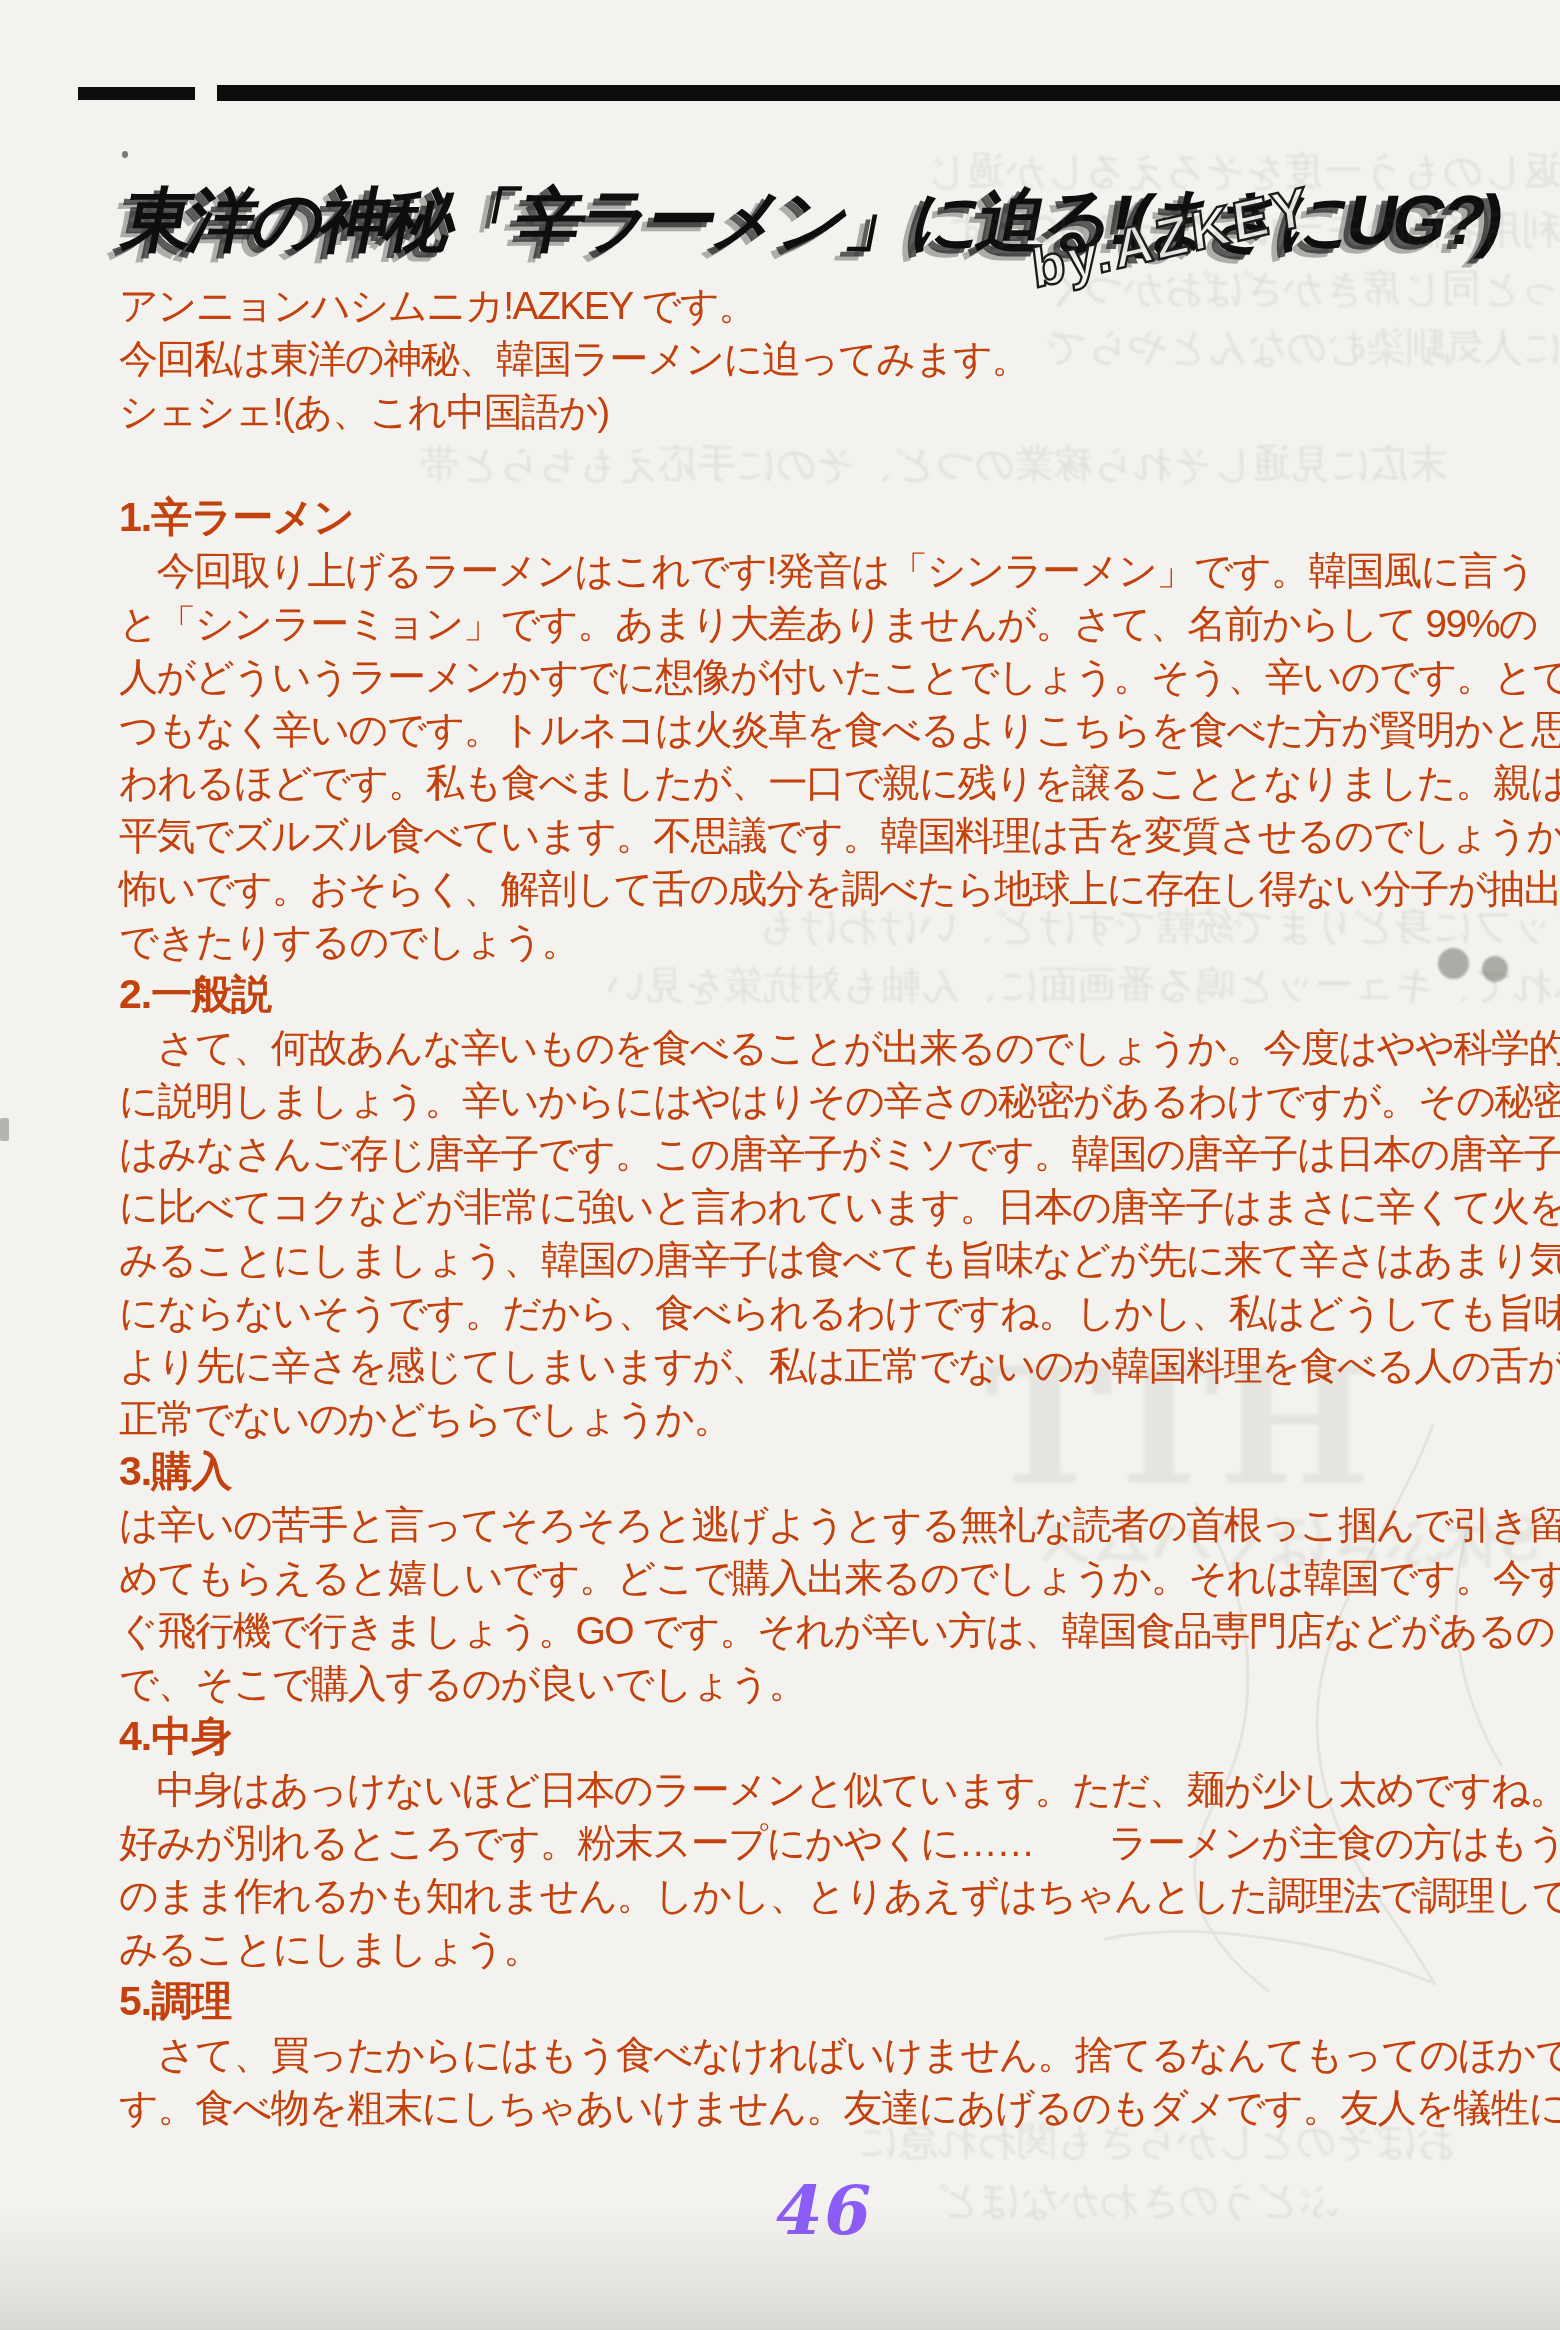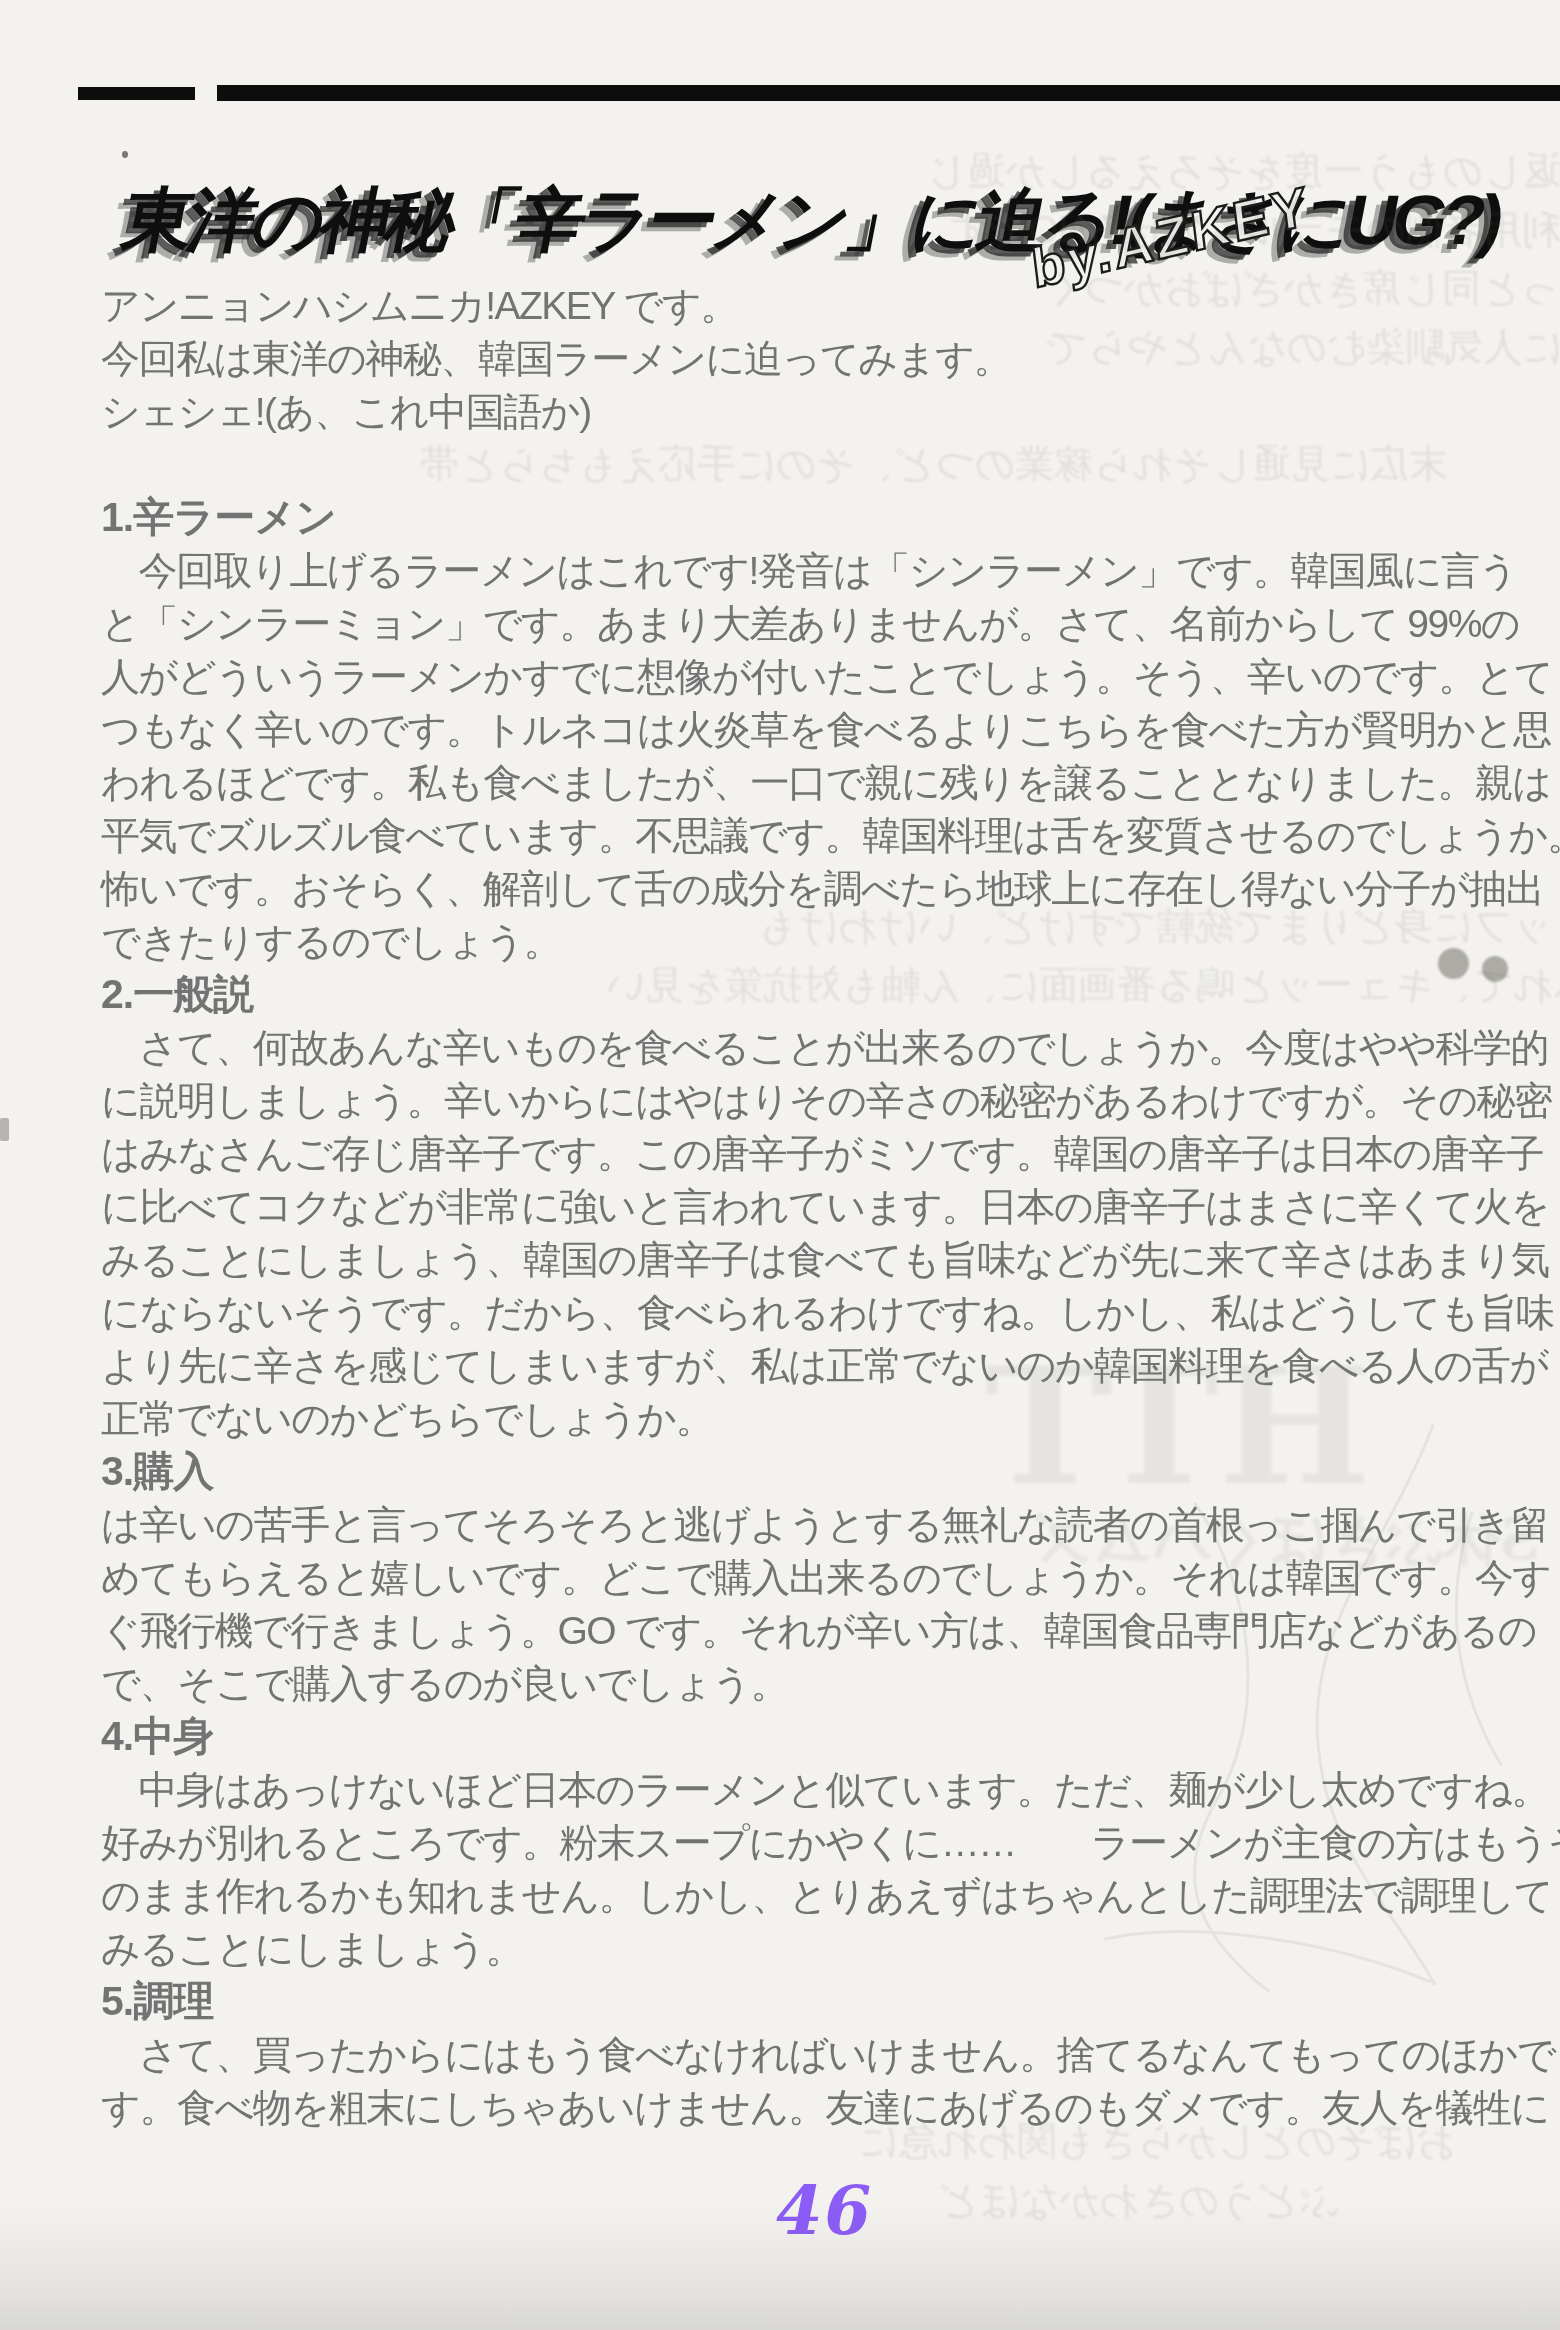--- a/index.html
+++ b/index.html
@@ -28,23 +28,23 @@
   .byline{
     position:absolute;left:1036px;top:237px;
     font-size:55px;font-weight:700;letter-spacing:2.9px;
     color:rgba(243,242,238,.92);
     -webkit-text-stroke:2.4px #1c1c1c;
     transform:rotate(-13deg) skewX(-6deg);transform-origin:left bottom;
     white-space:pre;
   }
   
   .article{
-    position:absolute;left:101px;top:279px;width:1434px;
+    position:absolute;left:119px;top:279px;width:1434px;
     font-size:39px;line-height:53px;letter-spacing:-1.5px;
-    color:#737373;z-index:3;
+    color:#c2410c;z-index:3;
   }
   .article .line{white-space:pre;height:53px;}
   .article .heading{white-space:pre;height:53px;font-weight:700;font-size:41px;letter-spacing:-1px;}
   .blank-line{height:53px;}
   
   .pagenum{
     position:absolute;left:776px;top:2171px;
     font-family:"DejaVu Serif","Liberation Serif",serif;
     font-style:italic;font-weight:700;font-size:67px;color:#8b5cf6;
     letter-spacing:2px;z-index:3;

